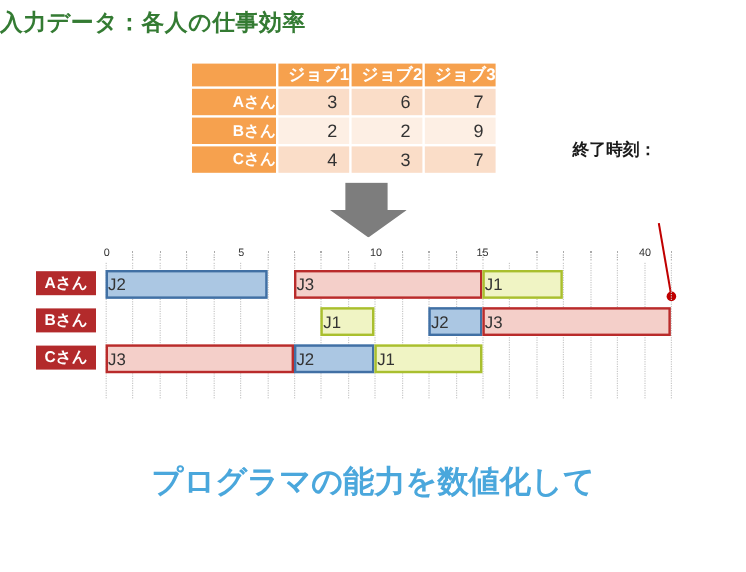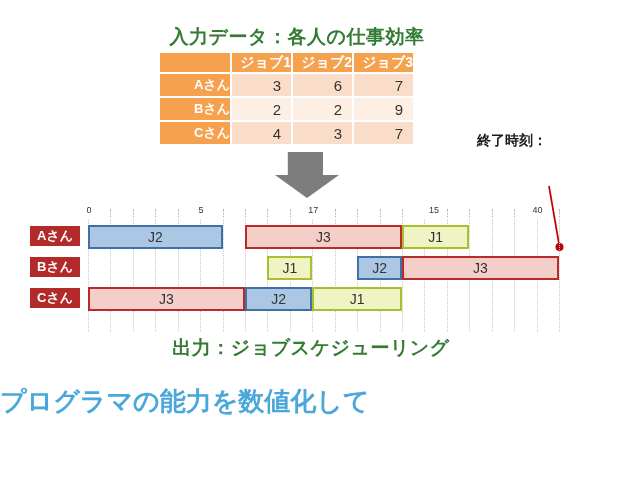--- a/index.html
+++ b/index.html
@@ -2,29 +2,29 @@
 <html style="--heading-green: #347b33; --caption-blue: #4aa7dc; --annot-red: #c00000; --table-orange: #f6a14e; --cell-peach: #faddc8; --cell-peach-light: #fdefe4; --label-red: #b32a2b; --arrow-gray: #7d7d7d; --grid-gray: #c8c8c8; --bar-blue-fill: #abc7e3; --bar-blue-border: #4170a4; --bar-red-fill: #f4cfc9; --bar-red-border: #b92b2b; --bar-yellow-fill: #f0f4c4; --bar-yellow-border: #a9bf2e;"><head>
 <meta charset="utf-8">
 <style>
   html,body{margin:0;padding:0;background:#fff;}
   .page{
     position:relative;width:622px;height:477px;background:#ffffff;overflow:hidden;
     font-family:"Liberation Sans","DejaVu Sans",sans-serif;
   }
   
   .input-title{
-    position:absolute;top:24px;left:0;width:594px;text-align:center;
+    position:absolute;top:6px;left:0;width:594px;
     font-size:19px;font-weight:bold;color:var(--heading-green);letter-spacing:.5px;
   }
   .output-title{
     position:absolute;top:335px;left:0;width:622px;text-align:center;
     font-size:19px;font-weight:bold;color:var(--heading-green);letter-spacing:.5px;
   }
   .caption{
-    position:absolute;top:380px;left:0;width:622px;text-align:left;
+    position:absolute;top:380px;left:0;width:622px;text-align:center;
     font-size:26px;font-weight:bold;color:var(--caption-blue);line-height:42px;
   }
   
   table.eff{
     position:absolute;left:158px;top:51px;border-collapse:separate;border-spacing:2px;
   }
   table.eff td,table.eff th{
     height:22px;font-size:15px;color:#333;text-align:right;padding:0 10px 0 0;
   }
   table.eff th{
@@ -36,21 +36,21 @@
   table.eff th.name{font-size:13px;}
   tr.r0 td,tr.r2 td{background:var(--cell-peach);}
   tr.r1 td{background:var(--cell-peach-light);}
   
   .down-arrow{
     position:absolute;left:275px;top:152px;width:64px;height:46px;background:var(--arrow-gray);
     clip-path:polygon(20% 0,75% 0,75% 50%,100% 50%,50% 100%,0 50%,20% 50%);
   }
   
   .makespan{
-    position:absolute;left:477px;top:131px;line-height:19px;font-weight:bold;white-space:nowrap;
+    position:absolute;left:477px;top:115px;line-height:19px;font-weight:bold;white-space:nowrap;
   }
   .makespan .l1{font-size:14px;color:#1a1a1a;display:block;}
   .makespan .l2{font-size:14px;color:var(--annot-red);display:block;}
   .makespan .l3{font-size:13px;color:var(--annot-red);display:block;}
   .pointer-svg{position:absolute;left:540px;top:180px;width:30px;height:78px;}
   
   .gantt{position:absolute;left:0;top:204px;width:622px;height:130px;}
   .gridline{
     position:absolute;top:15px;height:113px;width:0;
     border-left:1px dotted var(--grid-gray);
@@ -61,21 +61,21 @@
   }
   .tick-dash{
     position:absolute;top:5px;height:8px;width:0;border-left:1px dotted #aaa;
   }
   .person-label{
     position:absolute;left:30px;width:50px;height:20px;background:var(--label-red);
     color:#fff;font-size:13px;font-weight:bold;text-align:center;line-height:20px;
   }
   .bar{
     position:absolute;height:24px;box-sizing:border-box;border:2px solid;
-    font-size:14px;color:#333;text-align:center;line-height:20px;
+    font-size:14px;color:#333;text-align:left;line-height:20px;
   }
 </style>
 </head>
 <body>
 
 <div class="page">
 
   <div class="input-title">入力データ：各人の仕事効率</div>
 
   <table class="eff">
@@ -135,31 +135,31 @@
       <div class="tick-label" style="left:201.1px">5</div>
       <div class="gridline" style="left:222.6px"></div>
       <div class="tick-dash" style="left:222.6px"></div>
       <div class="gridline" style="left:245.0px"></div>
       <div class="tick-dash" style="left:245.0px"></div>
       <div class="gridline" style="left:267.4px"></div>
       <div class="tick-dash" style="left:267.4px"></div>
       <div class="gridline" style="left:289.9px"></div>
       <div class="tick-dash" style="left:289.9px"></div>
       <div class="gridline" style="left:312.3px"></div>
-      <div class="tick-label" style="left:313.3px">17</div>
+      <div class="tick-label" style="left:313.3px">10</div>
       <div class="gridline" style="left:334.7px"></div>
       <div class="tick-dash" style="left:334.7px"></div>
       <div class="gridline" style="left:357.1px"></div>
       <div class="tick-dash" style="left:357.1px"></div>
       <div class="gridline" style="left:379.6px"></div>
       <div class="tick-dash" style="left:379.6px"></div>
       <div class="gridline" style="left:402.0px"></div>
       <div class="tick-dash" style="left:402.0px"></div>
       <div class="gridline" style="left:424.4px"></div>
-      <div class="tick-label" style="left:434px">15</div>
+      <div class="tick-label" style="left:402px">15</div>
       <div class="gridline" style="left:446.9px"></div>
       <div class="tick-dash" style="left:446.9px"></div>
       <div class="gridline" style="left:469.3px"></div>
       <div class="tick-dash" style="left:469.3px"></div>
       <div class="gridline" style="left:491.7px"></div>
       <div class="tick-dash" style="left:491.7px"></div>
       <div class="gridline" style="left:514.1px"></div>
       <div class="tick-dash" style="left:514.1px"></div>
       <div class="gridline" style="left:536.6px"></div>
       <div class="tick-label" style="left:537.6px">40</div>
@@ -172,19 +172,18 @@
       <div class="person-label" style="top:53px">Bさん</div>
       <div class="bar" style="left:267.4px;width:44.9px;top:52px;background:#f0f4c4;border-color:#a9bf2e">J1</div>
       <div class="bar" style="left:357.1px;width:44.9px;top:52px;background:#abc7e3;border-color:#4170a4">J2</div>
       <div class="bar" style="left:402.0px;width:157.0px;top:52px;background:#f4cfc9;border-color:#b92b2b">J3</div>
       <div class="person-label" style="top:84px">Cさん</div>
       <div class="bar" style="left:88.0px;width:157.0px;top:83px;background:#f4cfc9;border-color:#b92b2b">J3</div>
       <div class="bar" style="left:245.0px;width:67.3px;top:83px;background:#abc7e3;border-color:#4170a4">J2</div>
       <div class="bar" style="left:312.3px;width:89.7px;top:83px;background:#f0f4c4;border-color:#a9bf2e">J1</div>
     </div>
 
-  <div class="output-title">出力：ジョブスケジューリング</div>
 
   <div class="caption">
     <div>プログラマの能力を数値化して</div>
   </div>
 
 </div>
 
 </body></html>

